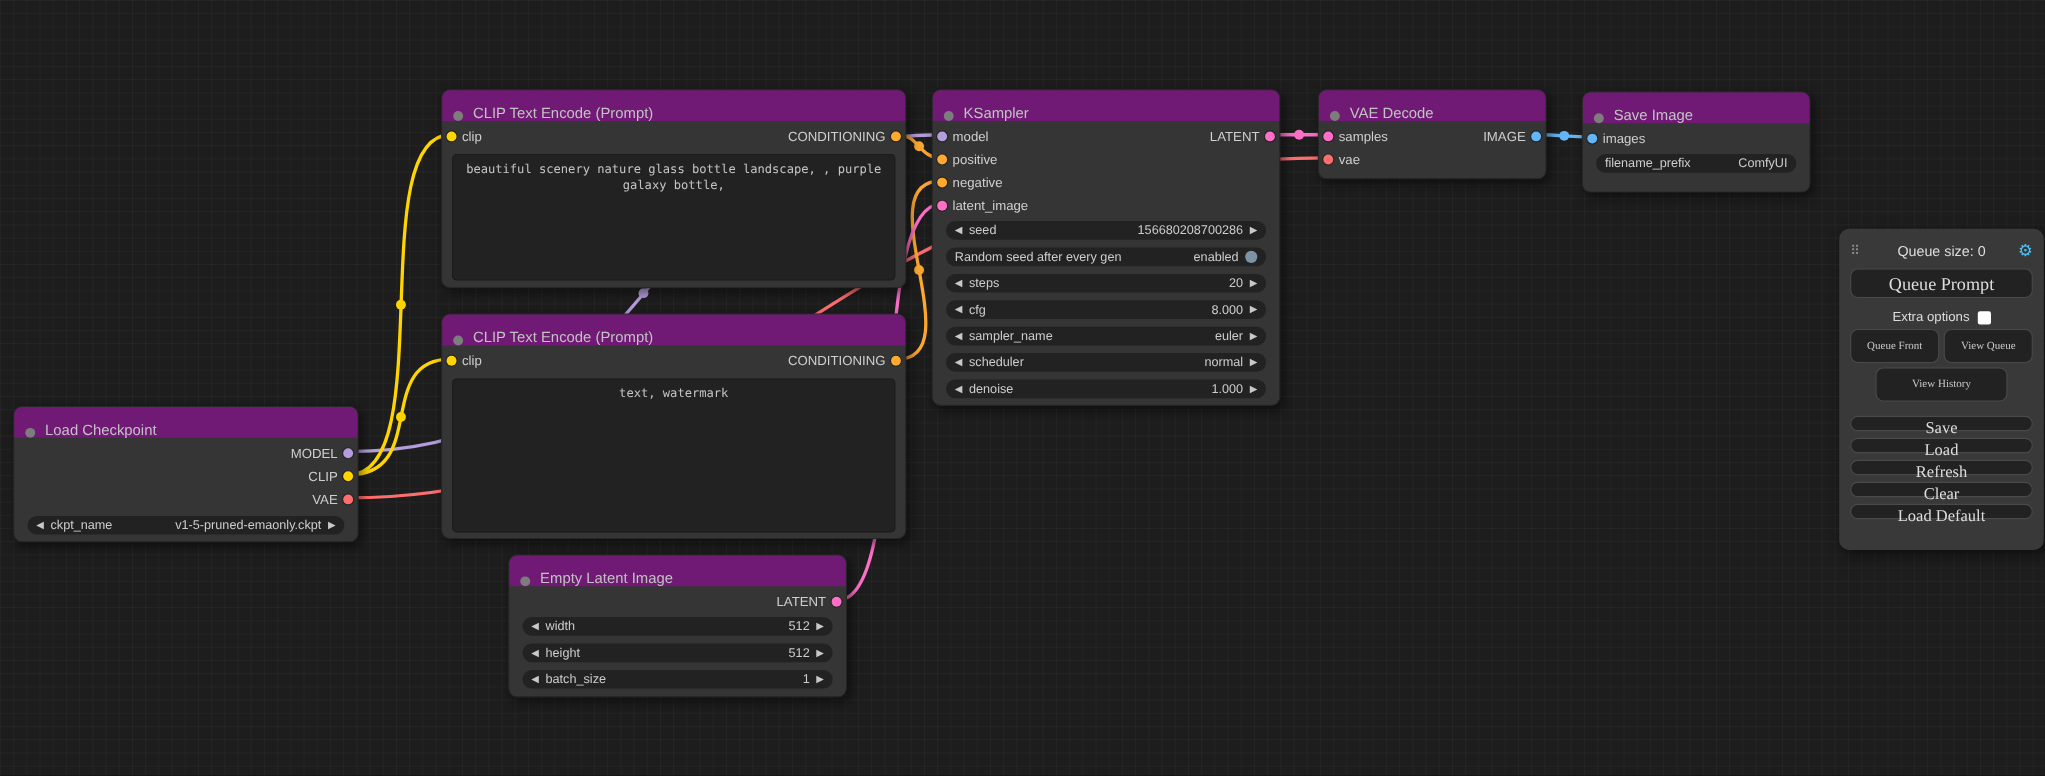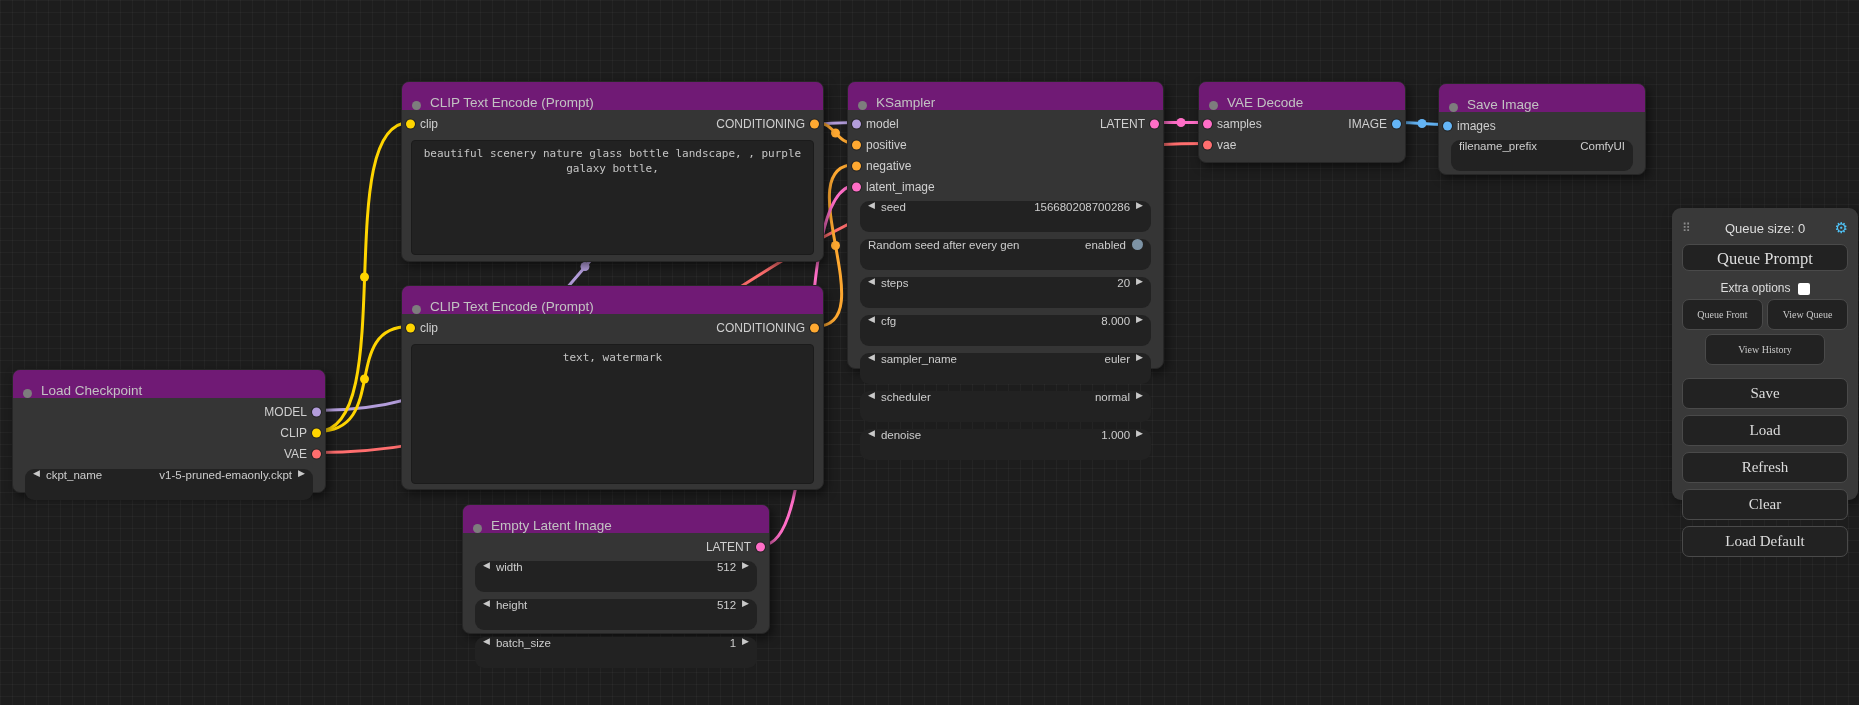--- a/index.html
+++ b/index.html
@@ -36,22 +36,22 @@
   }
   .slot-dot.in { left:4px; }
   .slot-dot.out { right:4px; }
   .in-label { margin-left:18px; }
   .out-label { margin-left:auto; margin-right:18px; }
   .c-model { background:#B39DDB; } .c-clip { background:#FFD500; }
   .c-vae { background:#FF6E6E; } .c-cond { background:#FFA931; }
   .c-latent { background:#FF6EC7; } .c-image { background:#64B5F6; }
 
   .widget {
-    height:31px; background:#222222; border-radius:9px;
-    margin:0 12px 7px; display:flex; gap:6px;
+    height:17px; background:#222222; border-radius:9px;
+    margin:0 12px 7px; display:flex; align-items:center; gap:6px;
     padding:0 8px; font-size:11.5px; color:#cdcdcd; white-space:nowrap;
   }
   .widget.first { margin-top:4px; }
   .widget .arrow { font-size:9px; color:#c9c9c9; line-height:1; }
   .widget .spacer { flex:1; }
   .toggle-knob { width:11px; height:11px; border-radius:50%; background:#7d93a5; flex:0 0 auto; }
 
   .prompt-text {
     margin:6px 9px 0; background:#222222; border:1px solid #1b1b1b; border-radius:4px;
     padding:5px 7px; font-family:"DejaVu Sans Mono", monospace;
@@ -71,21 +71,21 @@
     display:block; width:100%; background:#222222; border:1px solid #4a4a4a;
     border-radius:7px; color:#dddddd; text-align:center;
     font-family:Liberation Serif, serif; cursor:pointer;
   }
   .btn-queue { margin-top:6px; height:27px; font-size:16.5px; line-height:25px; }
   .extra-row { margin-top:8px; display:flex; align-items:flex-end; justify-content:center; gap:7px; height:16px; font-size:12px; }
   .checkbox { width:12px; height:12px; background:#ffffff; border-radius:2px; }
   .small-row { margin-top:4px; display:flex; gap:4px; }
   .btn-small { height:31px; font-size:10px; line-height:13px; color:#c9c9c9; }
   .btn-history { margin:4px auto 0; width:72%; }
-  .btn-big { margin-top:6px; height:31px; font-size:15px; line-height:21px; }
+  .btn-big { margin-top:6px; height:14px; font-size:15px; line-height:21px; }
   .btn-big.gap { margin-top:13px; }
 </style>
 </head>
 <body>
 
 <div class="canvas">
 
   <svg class="wires" width="1859" height="705">
     <path d="M 317.5 410.5 C 610 410.5, 560 122.5, 855.5 122.5" stroke="#B39DDB"></path>
     <path d="M 317.5 431.5 C 400 431.5, 330 122.5, 409.5 122.5" stroke="#FFD500"></path>

